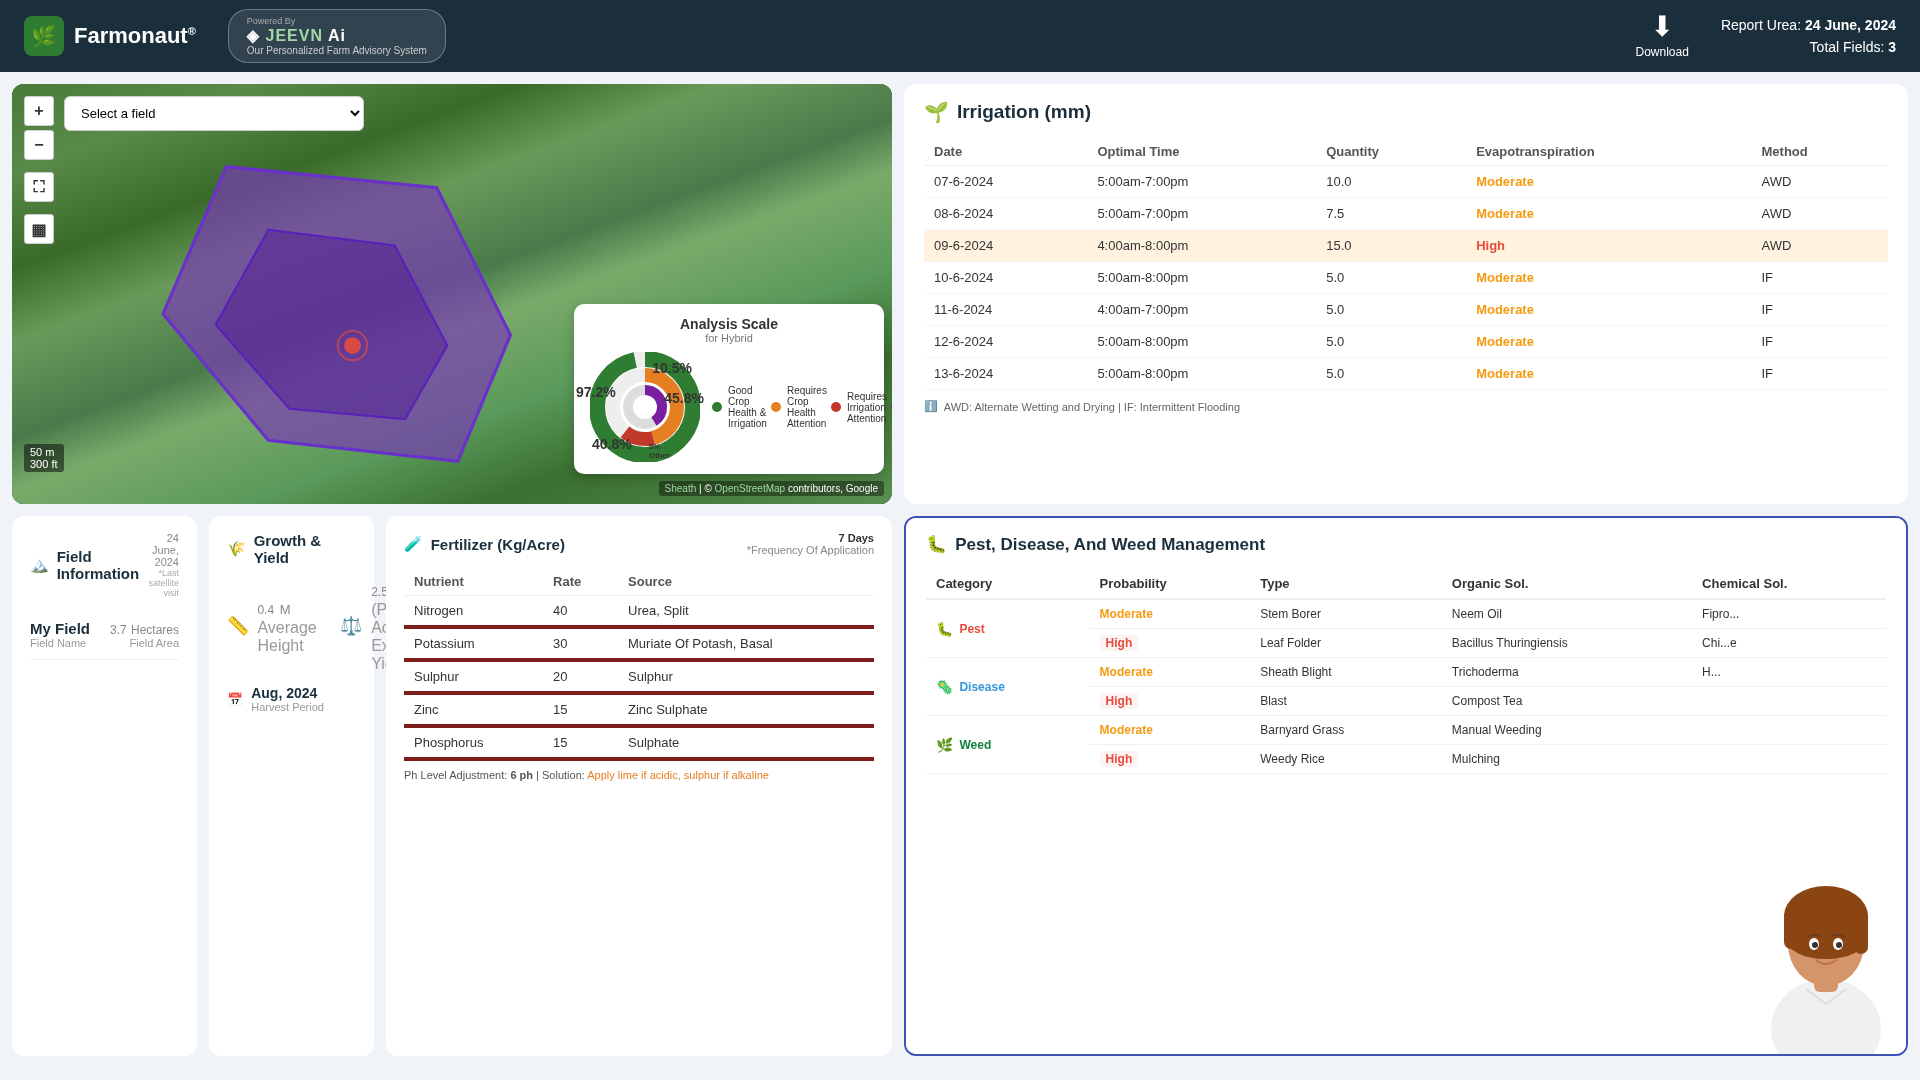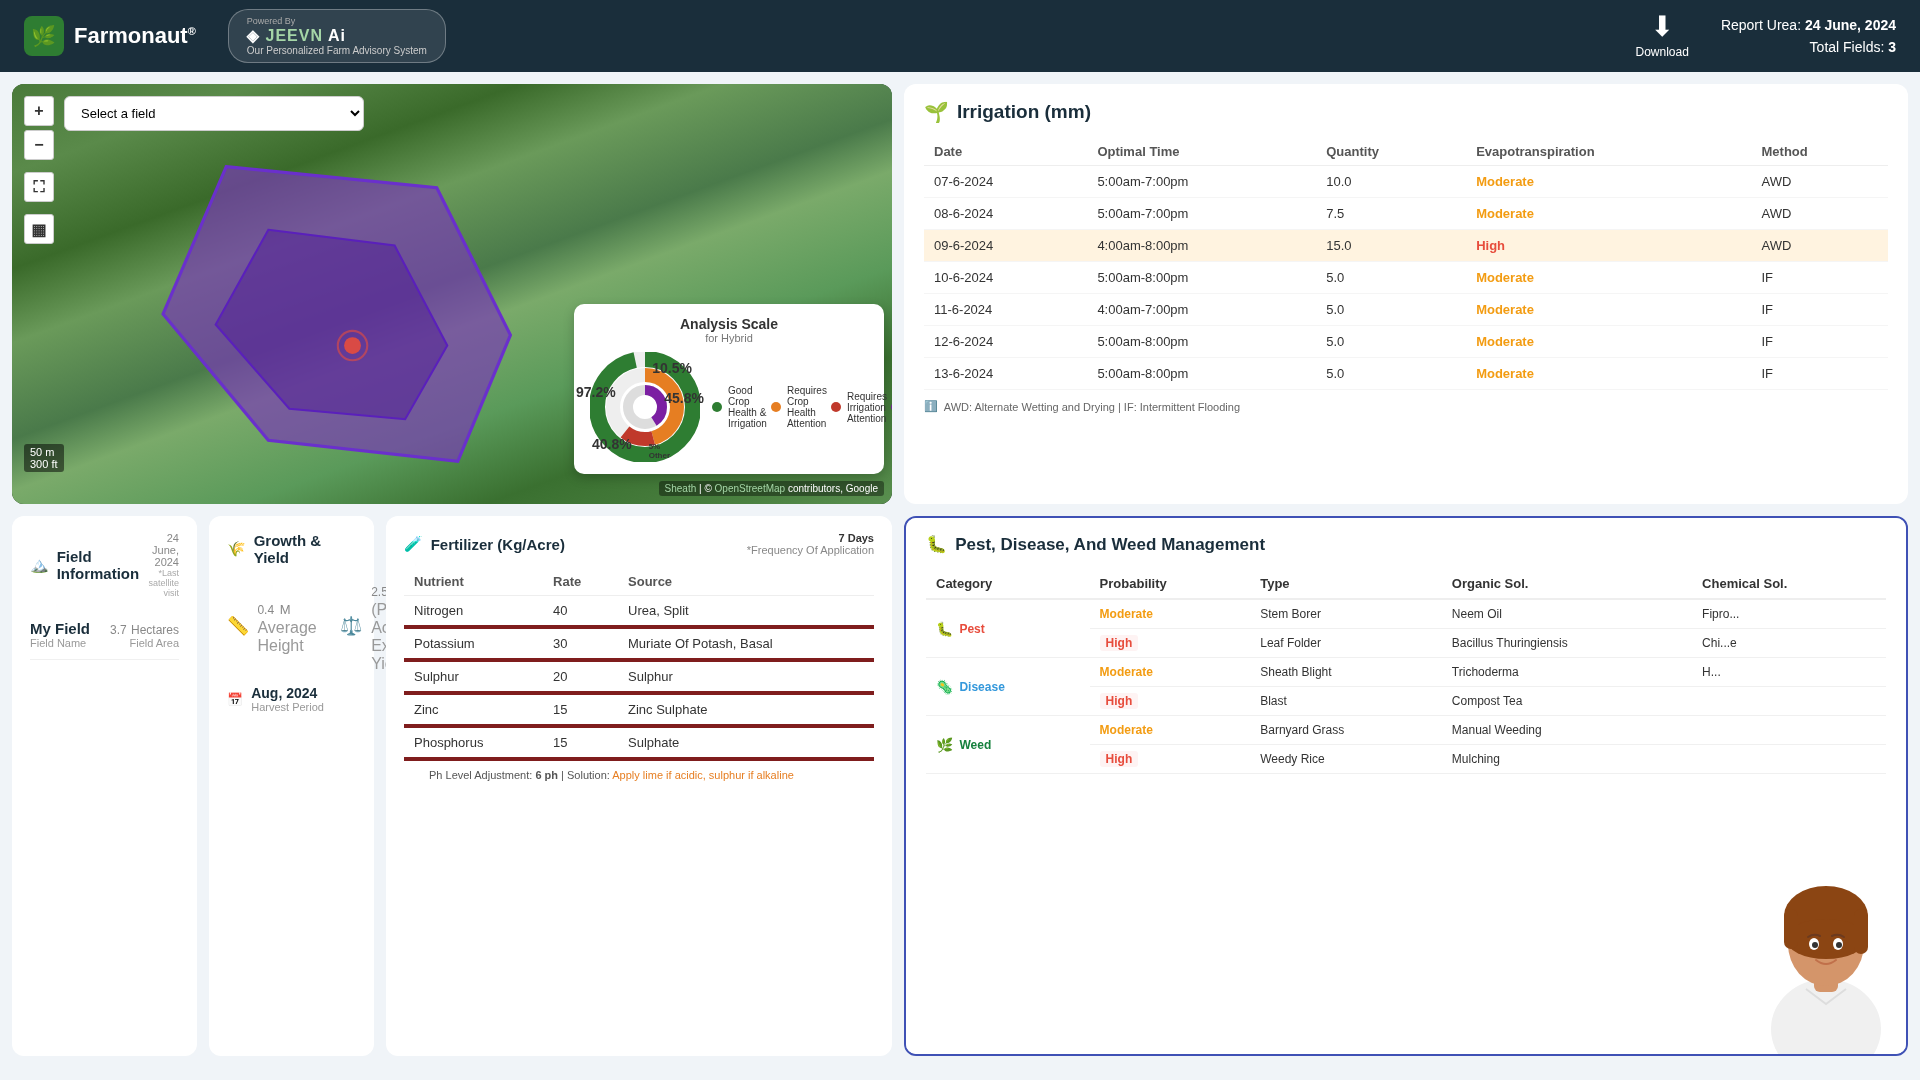--- a/index.html
+++ b/index.html
@@ -397,21 +397,20 @@
     .fert-table td {
       padding: 7px 10px;
       font-size: 13px;
       color: #333;
       border-bottom: 4px solid #7f1d1d;
     }
     .fert-note {
       margin-top: 8px;
       font-size: 11px;
       color: #555;
-      margin-left: 25px;
     }
     .fert-note a { color: #e67e22; text-decoration: none; }
 
     
     .pest-panel {
       grid-row: 2;
       grid-column: 2;
       background: white;
       border-radius: 12px;
       border: 2px solid #3f51b5;

